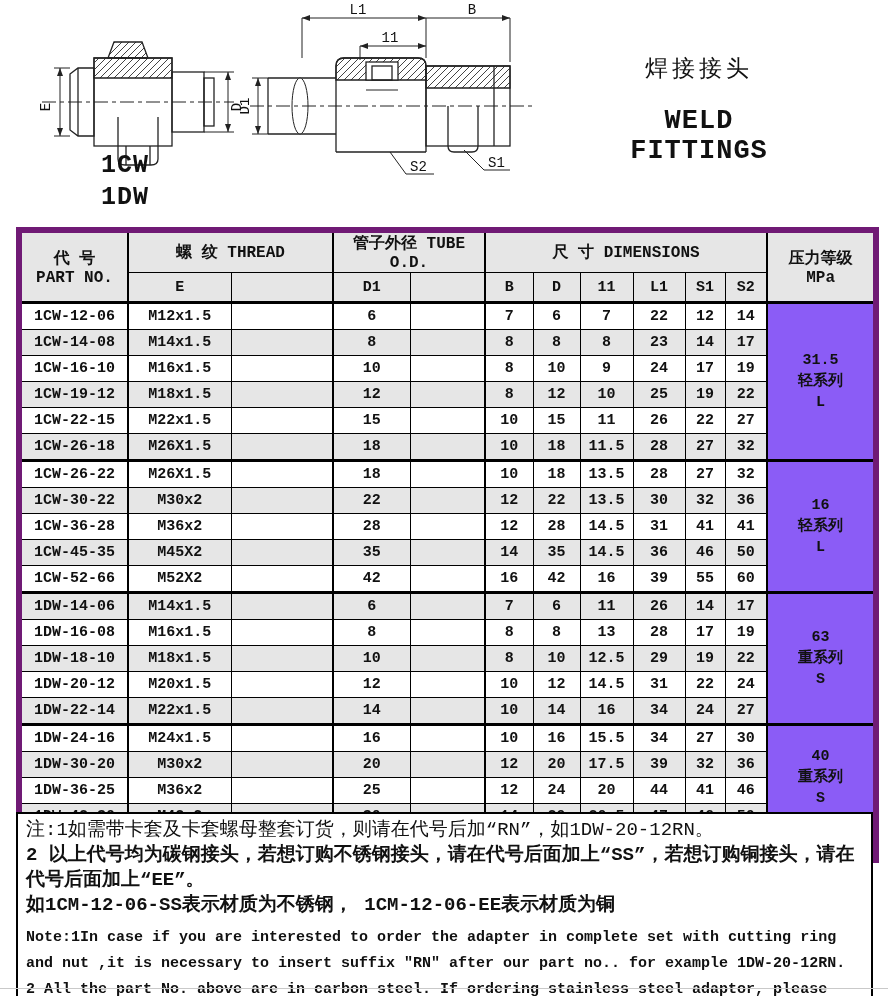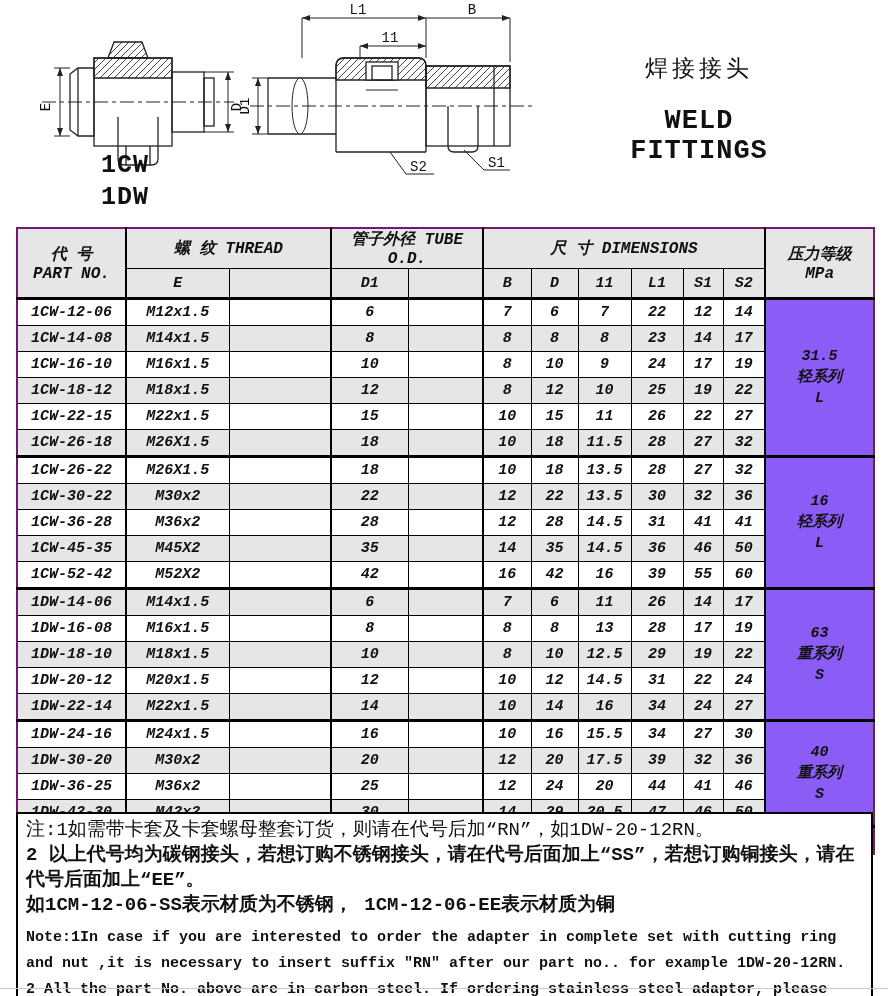--- a/index.html
+++ b/index.html
@@ -9,21 +9,21 @@
   
   .drawing{position:absolute;}
   .part-labels{position:absolute;text-align:center;font-weight:bold;
                font-size:25px;line-height:32px;letter-spacing:1px;}
   .title-block{position:absolute;left:592px;top:56px;width:214px;text-align:center;}
   .title-zh{font-size:23px;font-weight:normal;letter-spacing:4px;line-height:28px;}
   .title-en{font-size:27px;font-weight:bold;letter-spacing:1px;line-height:30px;margin-top:22px;}
 
   
   .tbl-wrap{position:absolute;left:16px;top:227px;}
-  table.fittings{border-collapse:collapse;table-layout:fixed;width:857px;border:2px solid #701a75;font-style:italic;}
+  table.fittings{border-collapse:collapse;table-layout:fixed;width:857px;border:6px solid #701a75;}
   table.fittings th,table.fittings td{border:1px solid #000;text-align:center;
         vertical-align:middle;padding:0;overflow:hidden;}
   table.fittings thead th{background:#e6e6e6;font-weight:bold;height:28px;font-size:15px;}
   table.fittings thead .grp{font-size:16px;}
   table.fittings td{height:25px;font-size:15px;font-weight:600;}
   td.shade{background:#e6e6e6;}
   .br2{border-right-width:2px !important;}
   .bt3{border-top-width:3px !important;}
   td.pressure{background:#8b5cf6;white-space:pre-line;line-height:21px;font-weight:600;font-size:15px;}
   td.pressure.inline{font-size:13.5px;white-space:nowrap;}
@@ -233,21 +233,21 @@
             <td>10</td>
             <td class="br2"></td>
             <td>8</td>
             <td>10</td>
             <td>9</td>
             <td>24</td>
             <td>17</td>
             <td class="br2">19</td>
           </tr>
           <tr>
-            <td class="shade br2">1CW-18-12</td>
+            <td class="shade br2">1CW-19-12</td>
             <td class="shade">M18x1.5</td>
             <td class="shade br2"></td>
             <td class="shade">12</td>
             <td class="shade br2"></td>
             <td class="shade">8</td>
             <td class="shade">12</td>
             <td class="shade">10</td>
             <td class="shade">25</td>
             <td class="shade">19</td>
             <td class="shade br2">22</td>
@@ -327,21 +327,21 @@
             <td class="shade">35</td>
             <td class="shade br2"></td>
             <td class="shade">14</td>
             <td class="shade">35</td>
             <td class="shade">14.5</td>
             <td class="shade">36</td>
             <td class="shade">46</td>
             <td class="shade br2">50</td>
           </tr>
           <tr>
-            <td class="br2">1CW-52-42</td>
+            <td class="br2">1CW-52-66</td>
             <td>M52X2</td>
             <td class="br2"></td>
             <td>42</td>
             <td class="br2"></td>
             <td>16</td>
             <td>42</td>
             <td>16</td>
             <td>39</td>
             <td>55</td>
             <td class="br2">60</td>

